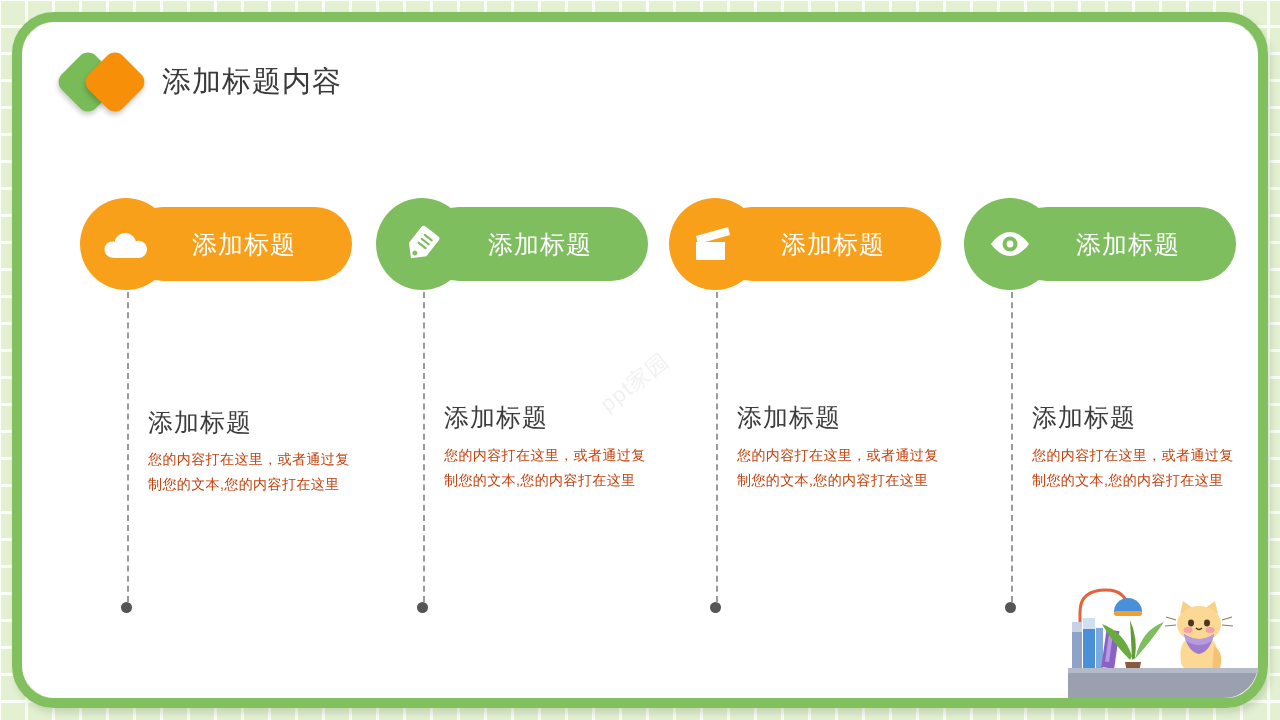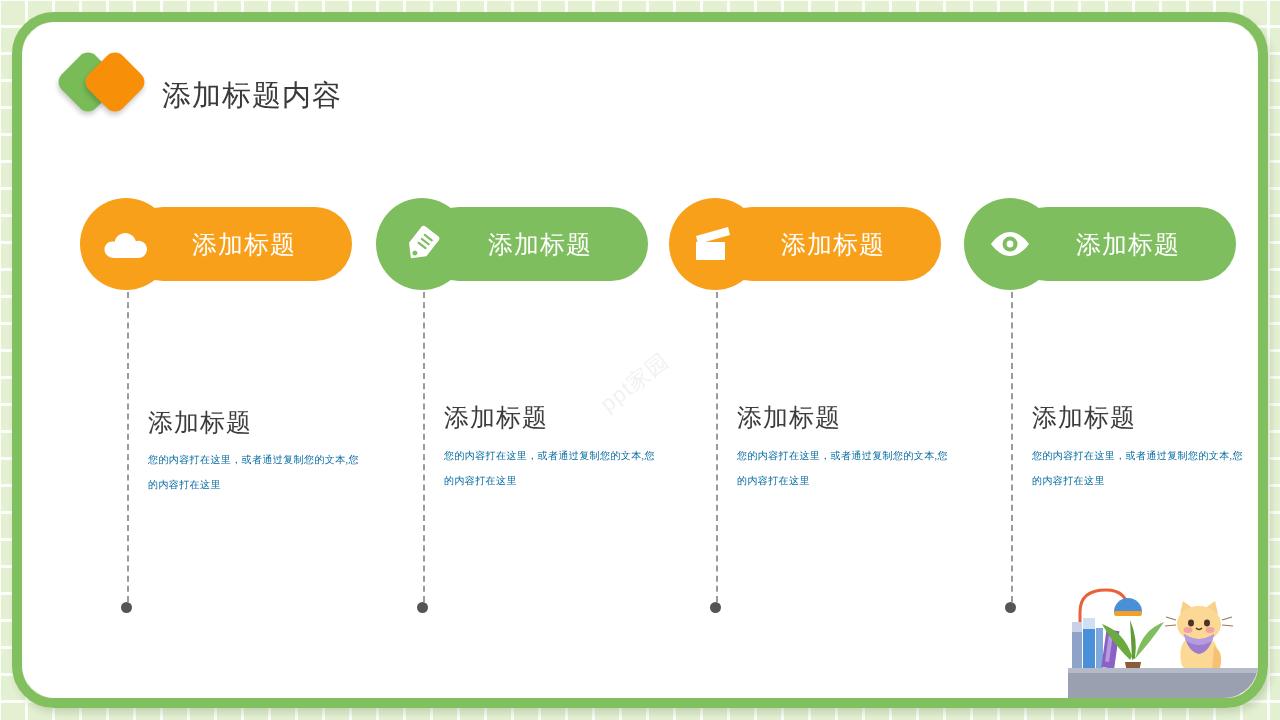--- a/index.html
+++ b/index.html
@@ -50,21 +50,21 @@
     box-sizing: border-box;
     overflow: hidden;
   }
 
   
   #header {
     position: absolute;
     left: 38px;
     top: 26px;
     display: flex;
-    align-items: flex-end;
+    align-items: center;
   }
   .logo-mark {
     position: relative;
     width: 90px;
     height: 68px;
     flex: none;
   }
   .logo-sq {
     position: absolute;
     width: 48px;
@@ -176,25 +176,24 @@
   }
   .col-0 .txt-title { top: 384px; }
   .col-1 .txt-title { top: 379px; }
   .col-2 .txt-title { top: 379px; }
   .col-3 .txt-title { top: 379px; }
 
   .txt-body {
     position: absolute;
     left: 90px;
     width: 213px;
-    font-size: 10px;
+    font-size: 14px;
     line-height: 25px;
-    color: #0369a1;
+    color: #c2410c;
     letter-spacing: 0.4px;
-    font-family: Liberation Serif, serif;
   }
   .col-0 .txt-body { top: 425px; }
   .col-1 .txt-body { top: 421px; }
   .col-2 .txt-body { top: 421px; }
   .col-3 .txt-body { top: 421px; }
 
   
   #watermark {
     position: absolute;
     left: 578px;

